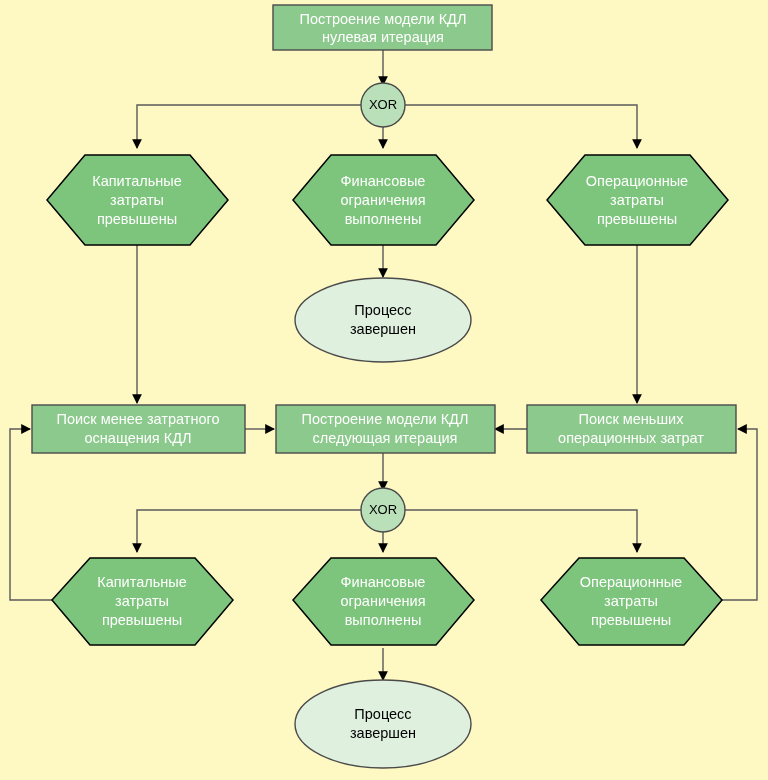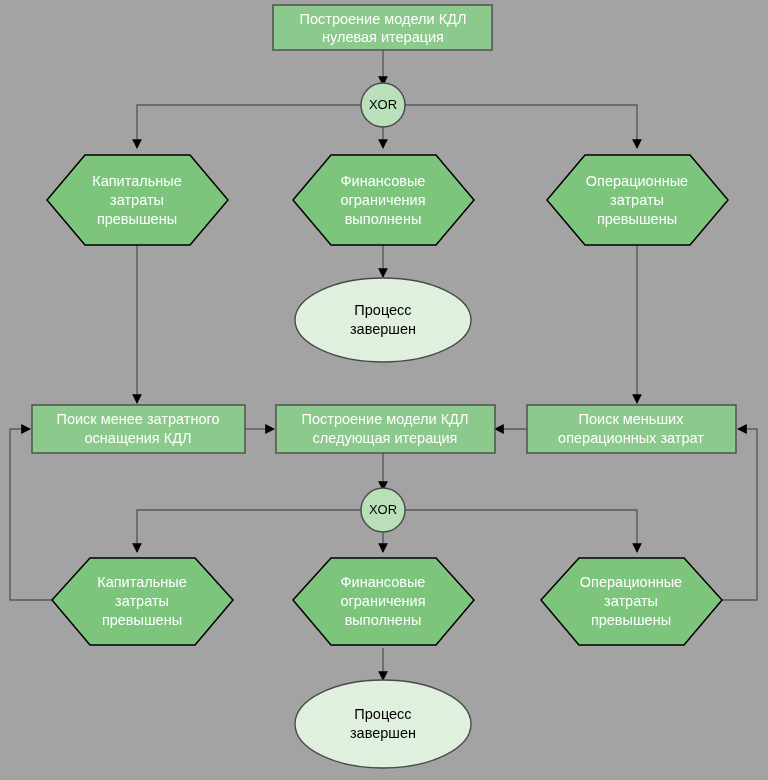--- a/index.html
+++ b/index.html
@@ -7,21 +7,21 @@
     padding: 0;
     background: #ffffff;
   }
   body {
     font-family: "Liberation Sans", sans-serif;
   }
   #canvas {
     position: relative;
     width: 768px;
     height: 780px;
-    background: #a3a3a3;
+    background: #fef9c3;
     overflow: hidden;
   }
   svg.layer {
     position: absolute;
     left: 0;
     top: 0;
     width: 768px;
     height: 780px;
   }
   svg.layer text {

